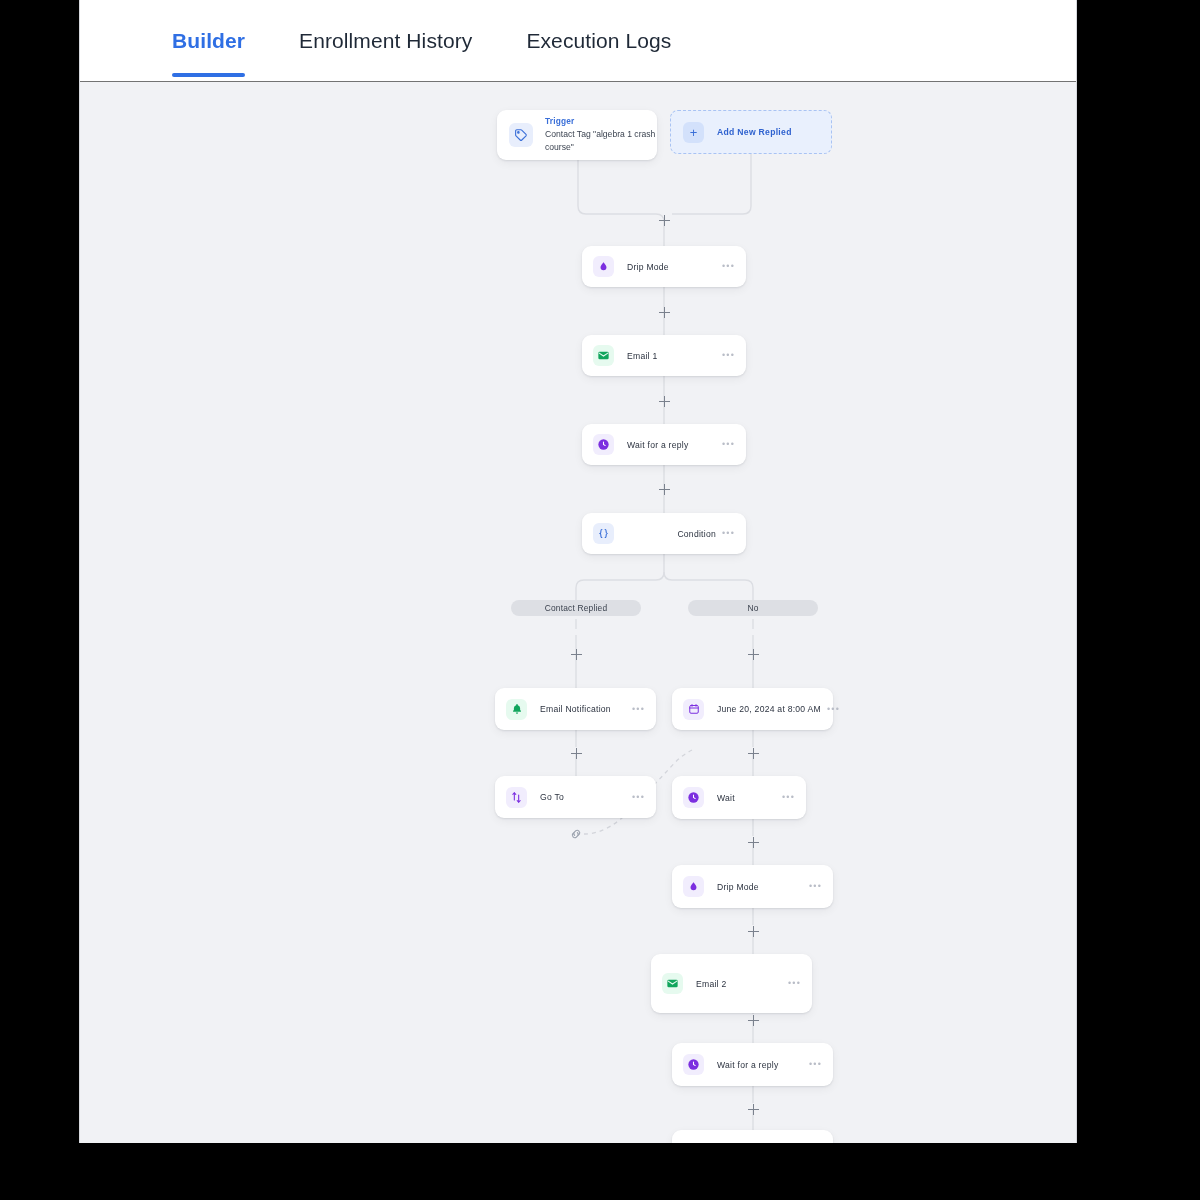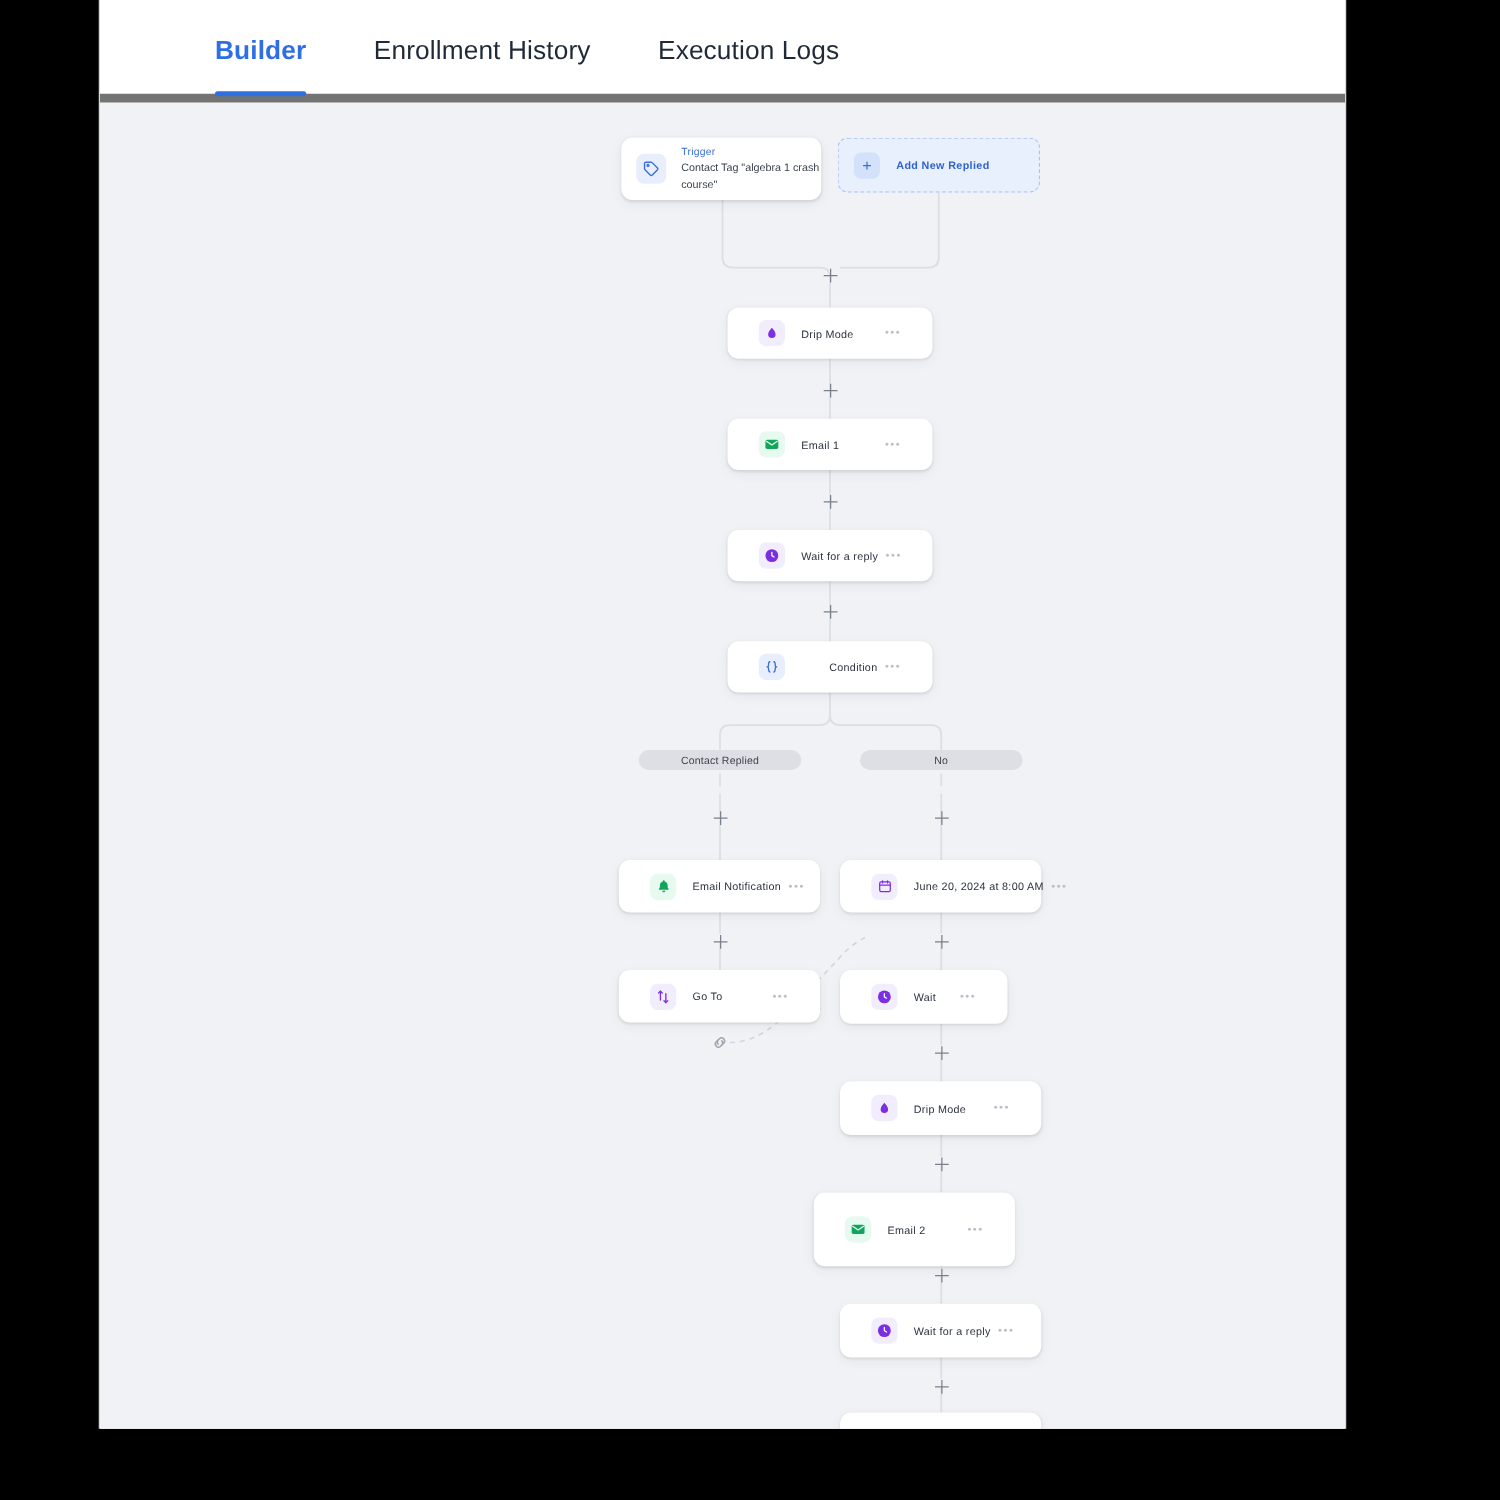--- a/index.html
+++ b/index.html
@@ -16,21 +16,21 @@
     background: #f1f2f5;
     overflow: hidden;
     box-shadow: -1px 0 0 #d6d8dd, 1px 0 0 #d6d8dd;
   }
 
   
   .tabbar {
     position: absolute; left: 0; top: 0;
     width: 996px; height: 82px;
     background: #ffffff;
-    border-bottom: 7px solid #737373;
+    border-bottom: 1px solid #737373;
     display: flex; align-items: flex-start;
     padding-left: 92px;
   }
   .tab {
     position: relative;
     height: 82px;
     display: flex; align-items: center;
     font-size: 21px;
     color: #1f2937;
     margin-right: 54px;
@@ -59,21 +59,21 @@
     pointer-events: none;
   }
 
   
   .node {
     position: absolute;
     background: #ffffff;
     border-radius: 9px;
     box-shadow: 0 1px 2px rgba(20,25,40,.10), 0 3px 10px rgba(20,25,40,.055);
     display: flex; align-items: center;
-    padding: 0 25px;
+    padding: 0 11px;
     cursor: pointer;
   }
   .node .iconbox {
     width: 21px; height: 21px;
     border-radius: 6px;
     display: flex; align-items: center; justify-content: center;
     flex: 0 0 auto;
     margin-right: 13px;
   }
   .node .label {
@@ -106,21 +106,21 @@
     cursor: pointer;
   }
   .trigger-card .iconbox {
     width: 24px; height: 24px; border-radius: 6px;
     background: #e8eefc;
     display: flex; align-items: center; justify-content: center;
     flex: 0 0 auto; margin-right: 12px;
   }
   .trigger-card .tctext { padding: 2px 0; }
   .trigger-card .tc-title {
-    font-size: 8.3px; color: #3a6fd8; font-weight: normal;
+    font-size: 8.3px; color: #3a6fd8; font-weight: bold;
     letter-spacing: .2px; margin-bottom: 2px;
   }
   .trigger-card .tc-sub {
     font-size: 8.6px; color: #3c4451; line-height: 13px;
     width: 118px;
   }
 
   
   .add-trigger {
     position: absolute;

